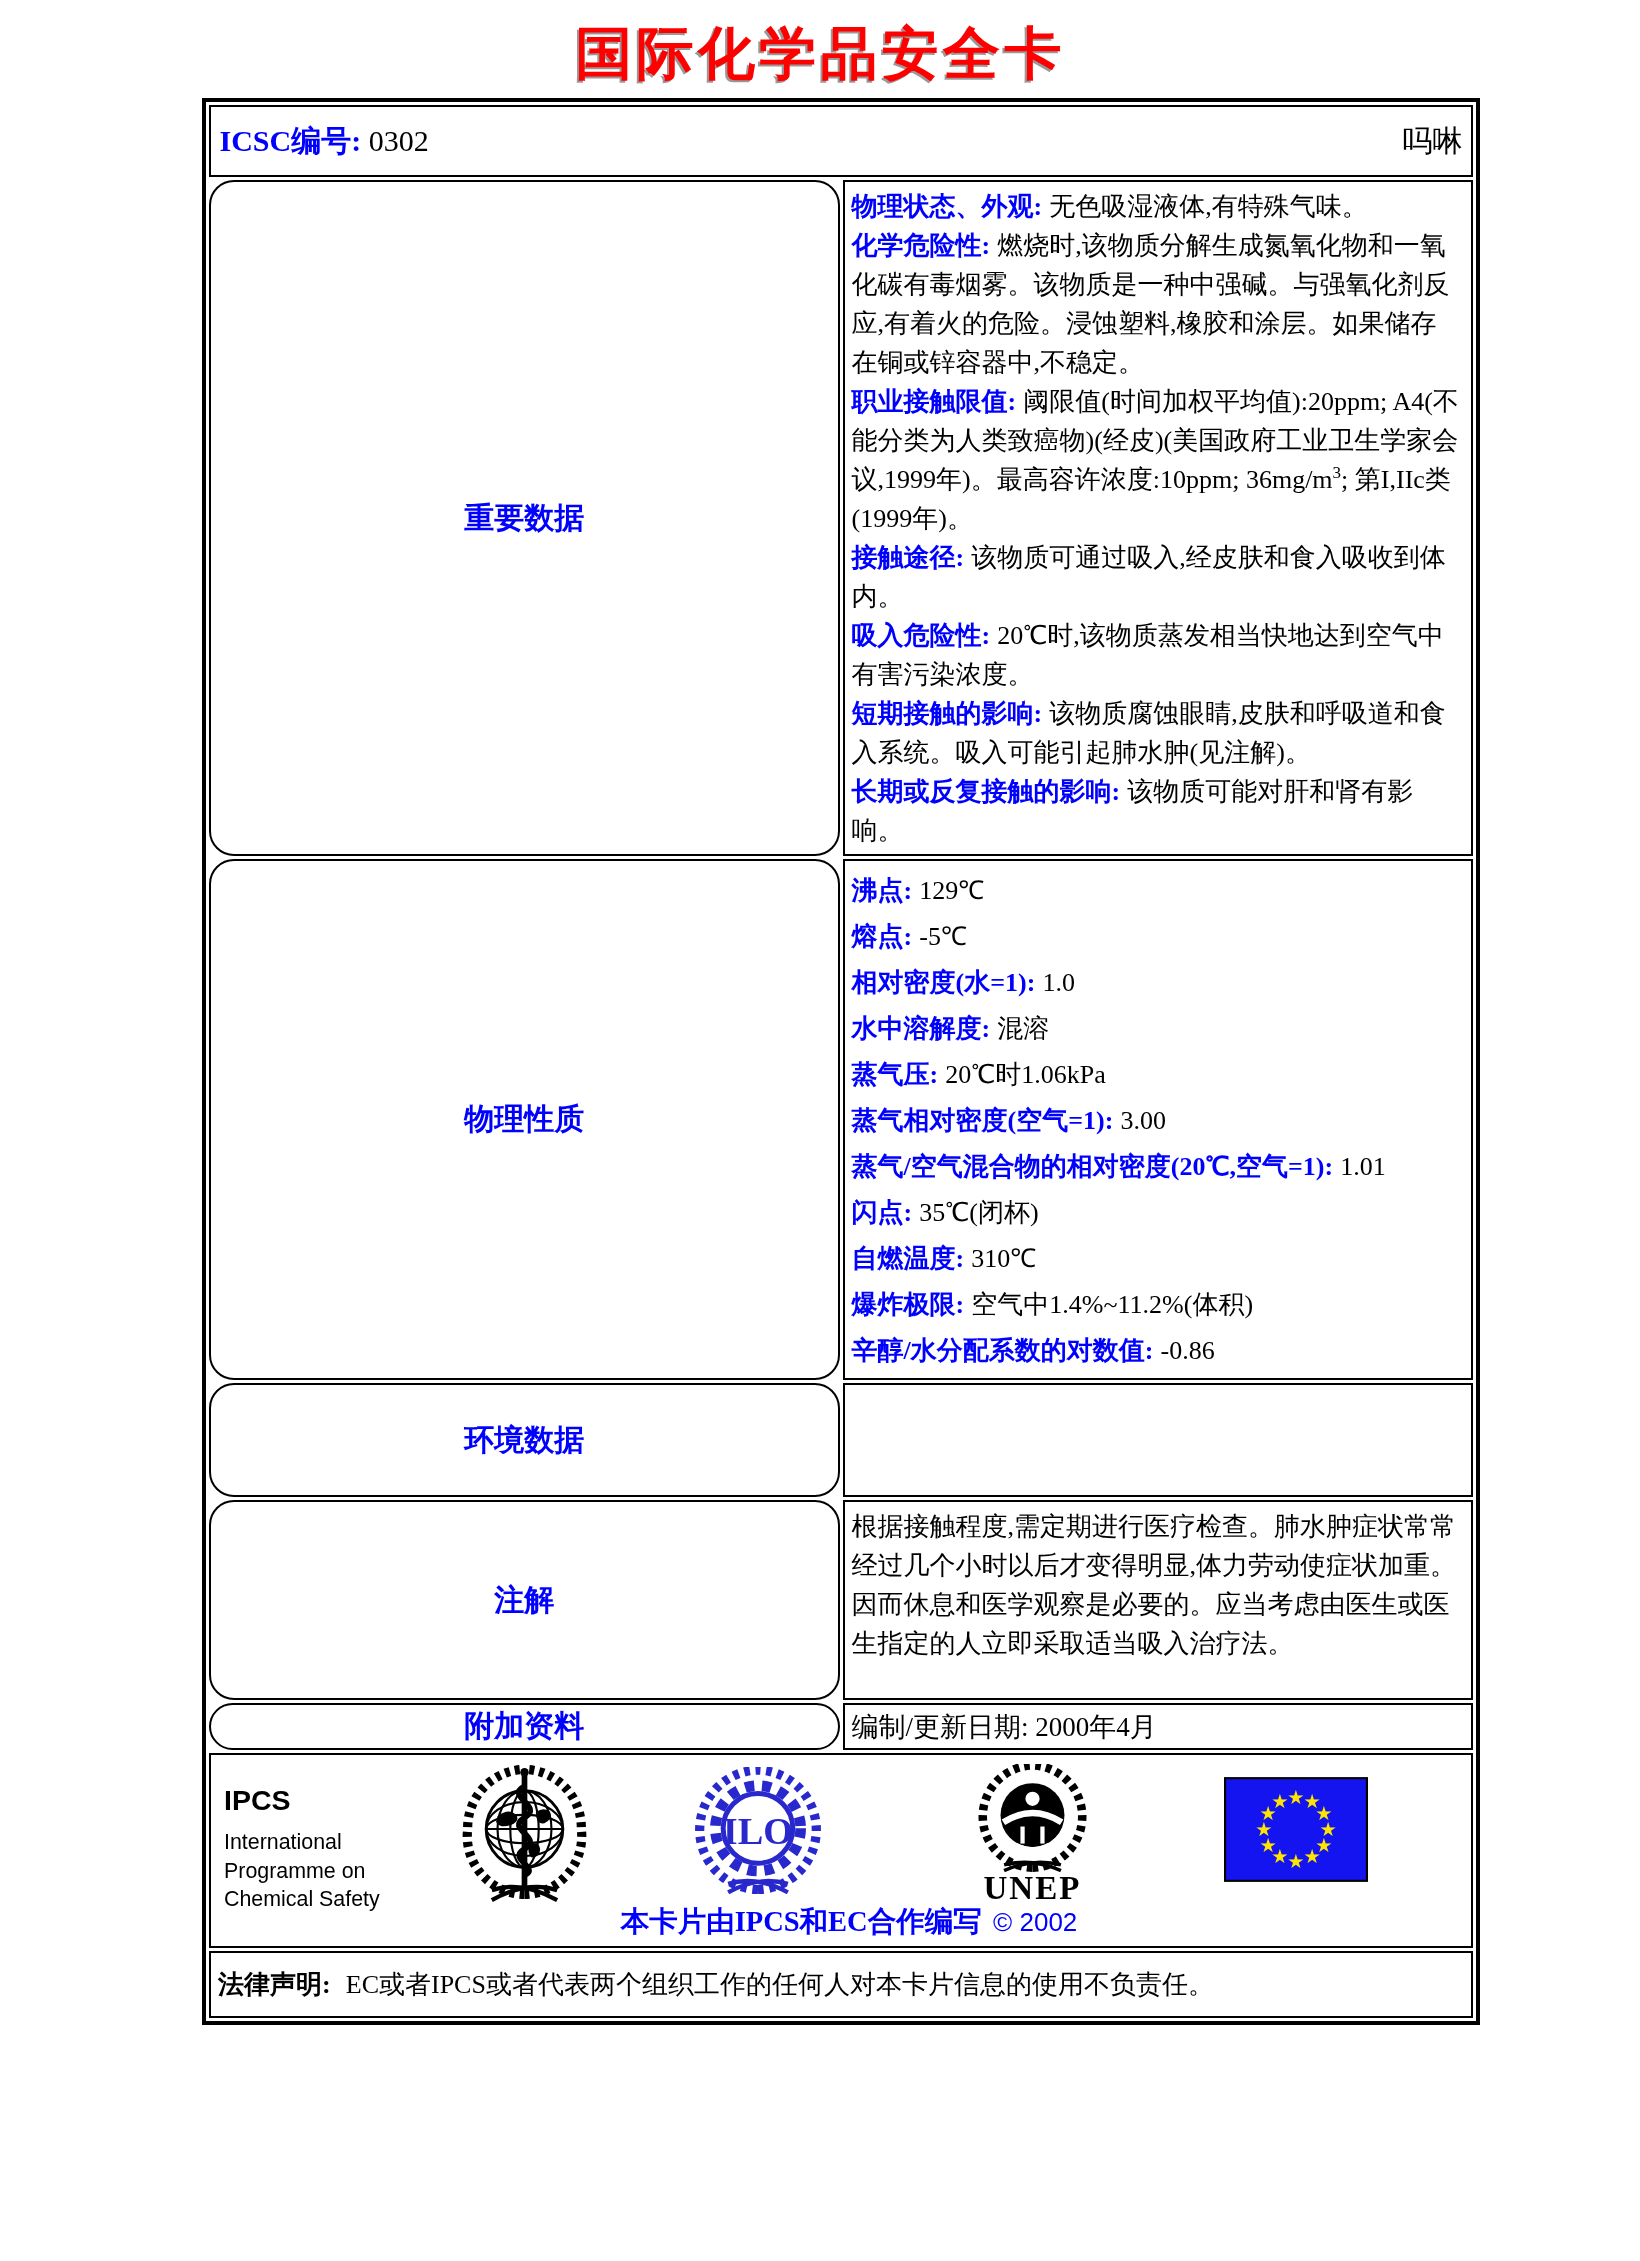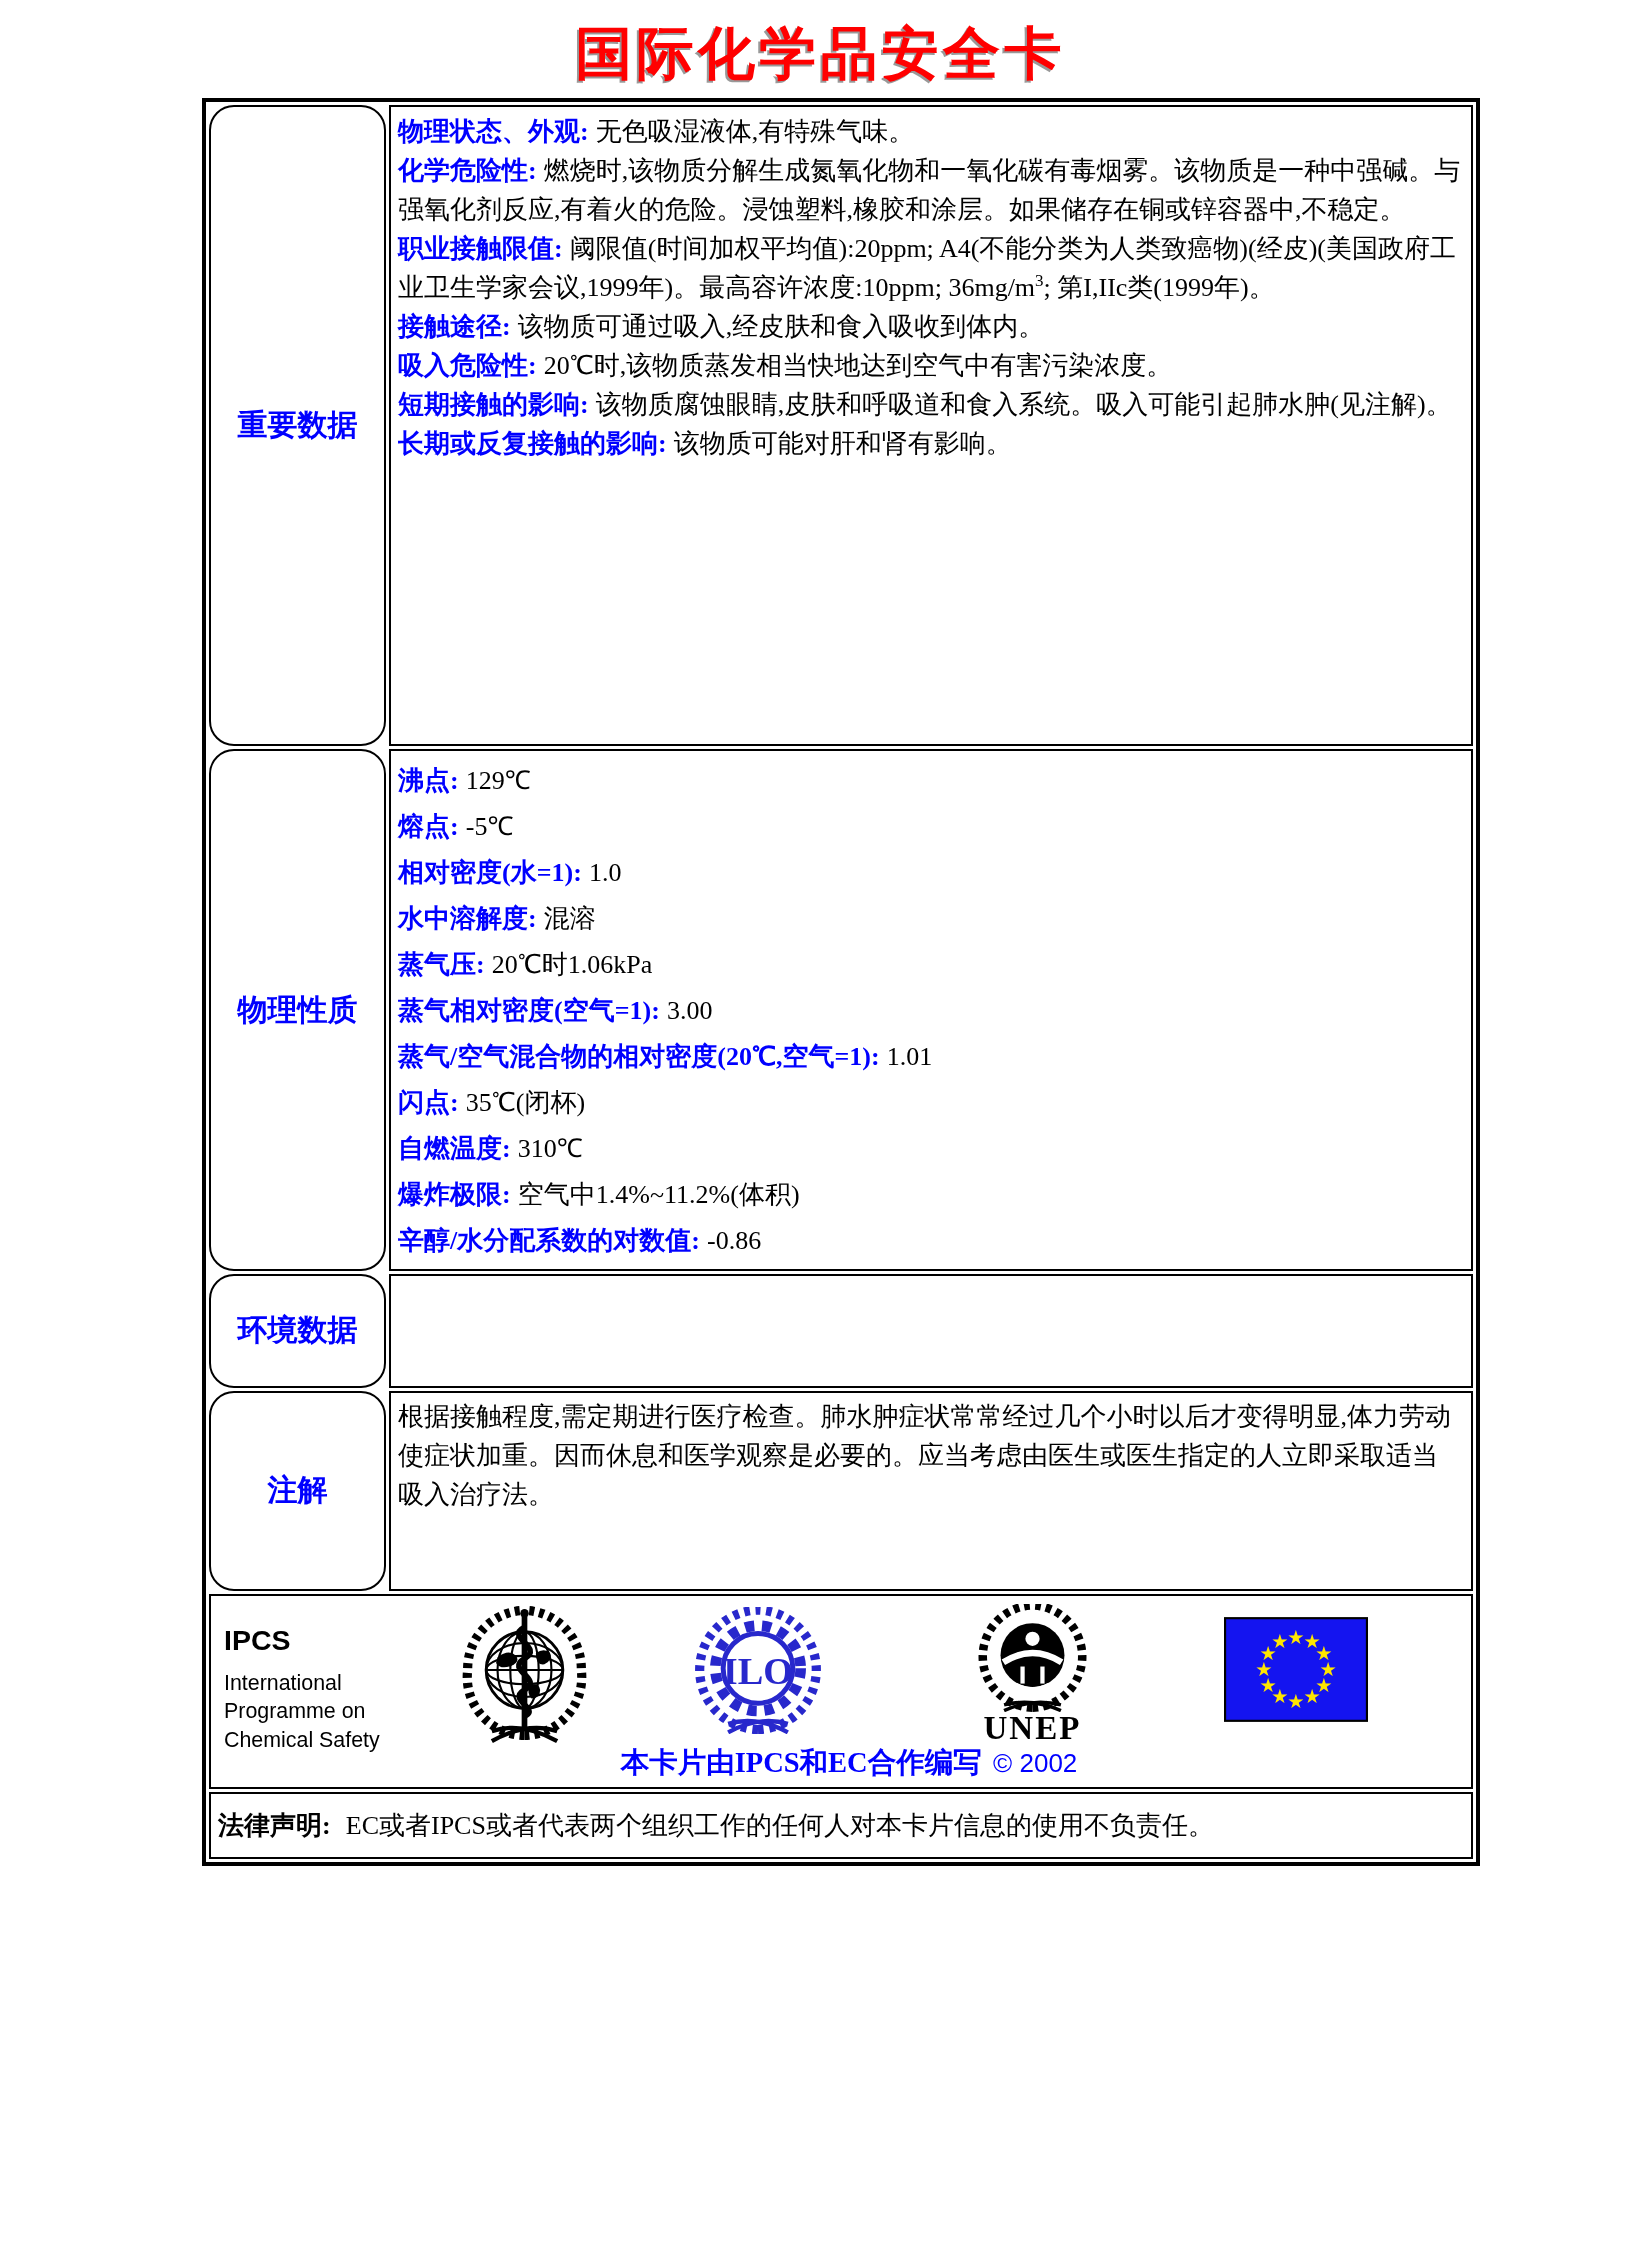--- a/index.html
+++ b/index.html
@@ -74,20 +74,31 @@
   .credit-year { font-size:26px; margin-left:11.4px; font-family:"Liberation Sans", sans-serif; }
 </style>
 </head>
 <body>
 
 <h1 class="page-title">国际化学品安全卡</h1>
 
 <table class="card">
 
   <tbody>
+      <tr>
+    <td class="header-cell" colspan="2">
+      <div class="header-flex">
+        <span>
+          <span class="blue-label">ICSC编号:</span>
+          <span>0302</span>
+        </span>
+        <span>吗啉</span>
+      </div>
+    </td>
+  </tr>
 
   <tr>
     <td class="rowlabel" style="height:635px;">重要数据</td>
     <td class="content">
       <div>
         <span class="field-label">物理状态、外观:</span><span>无色吸湿液体,有特殊气味。</span>
       </div>
       <div>
         <span class="field-label">化学危险性:</span><span>燃烧时,该物质分解生成氮氧化物和一氧化碳有毒烟雾。该物质是一种中强碱。与强氧化剂反应,有着火的危险。浸蚀塑料,橡胶和涂层。如果储存在铜或锌容器中,不稳定。</span>
       </div>
@@ -129,20 +140,24 @@
   <tr>
     <td class="rowlabel" style="height:108px;">环境数据</td>
     <td class="content"></td>
   </tr>
 
   <tr>
     <td class="rowlabel" style="height:194px;">注解</td>
     <td class="content">根据接触程度,需定期进行医疗检查。肺水肿症状常常经过几个小时以后才变得明显,体力劳动使症状加重。因而休息和医学观察是必要的。应当考虑由医生或医生指定的人立即采取适当吸入治疗法。</td>
   </tr>
 
+  <tr>
+    <td class="rowlabel" style="height:40px;">附加资料</td>
+    <td class="additional-cell">编制/更新日期: 2000年4月</td>
+  </tr>
 
   <tr>
     <td class="logos-cell" colspan="2">
 
       <div class="ipcs-block">
         <div class="ipcs-title">IPCS</div>
         <div class="ipcs-line">International</div>
         <div class="ipcs-line">Programme on</div>
         <div class="ipcs-line">Chemical Safety</div>
       </div>

